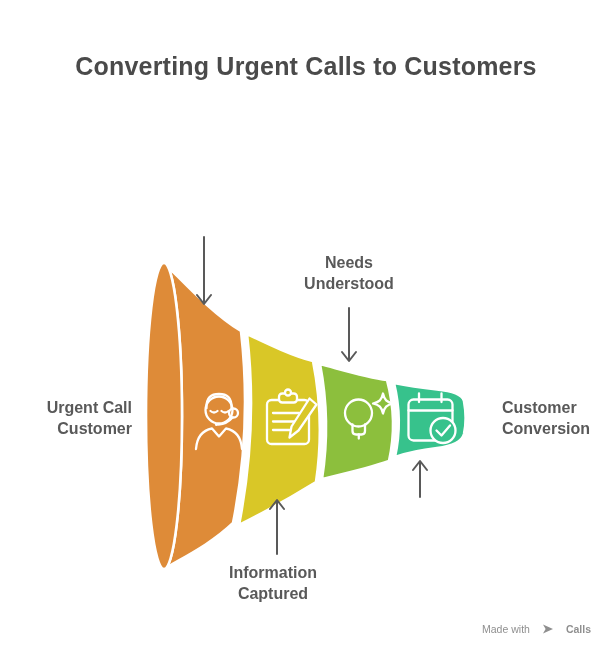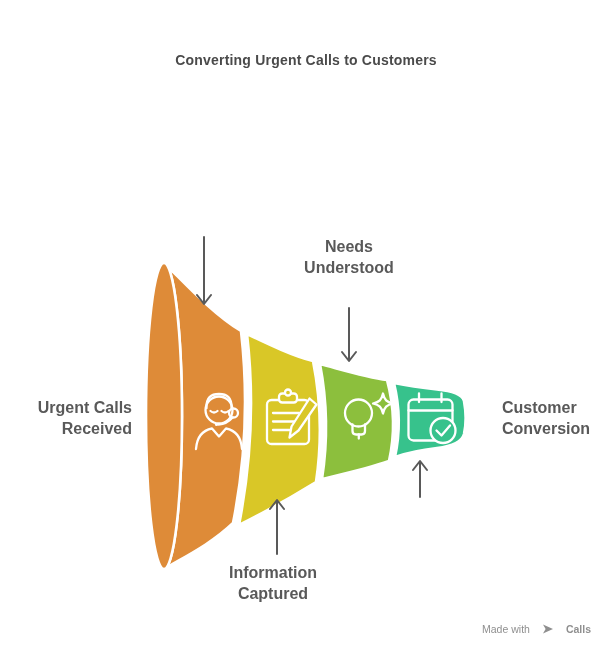--- a/index.html
+++ b/index.html
@@ -2,28 +2,28 @@
 <html style="--title_gray: #4A4A4A; --label_gray: #595959; --watermark_gray: #8F8F8F; --stroke_white: #FFFFFF;"><head>
 <meta charset="utf-8">
 <style>
   html,body{margin:0;padding:0;background:#fff;}
   #canvas{
     position:relative;width:612px;height:660px;background:#fff;overflow:hidden;
     font-family:"Liberation Sans",sans-serif;
   }
   #title{
     position:absolute;left:0;top:52px;width:612px;text-align:center;
-    font-size:14px;font-weight:700;color:var(--title_gray);letter-spacing:.2px;
+    font-size:25px;font-weight:700;color:var(--title_gray);letter-spacing:.2px;
   }
   .stage-label{
     position:absolute;font-size:16px;font-weight:600;color:var(--label_gray);
     line-height:21px;
   }
   #label-call-answered{left:124px;top:206px;width:160px;text-align:center;white-space:nowrap;}
-  #label-needs-understood{left:289px;top:236px;width:120px;text-align:center;}
+  #label-needs-understood{left:289px;top:252px;width:120px;text-align:center;}
   #label-urgent-call{left:12px;top:397px;width:120px;text-align:right;}
   #label-customer-conversion{left:502px;top:397px;width:120px;text-align:left;}
   #label-information-captured{left:213px;top:562px;width:120px;text-align:center;}
   #label-appointment-scheduled{left:348px;top:503px;width:140px;text-align:center;}
   #funnel-svg{position:absolute;left:0;top:0;}
   .seg{stroke:#ffffff;stroke-width:2.6;}
   .icon{fill:none;stroke:#ffffff;stroke-width:2.3;stroke-linecap:round;stroke-linejoin:round;}
   .icon-fill{stroke:#ffffff;stroke-width:2.3;stroke-linejoin:round;}
   .arrow{fill:none;stroke:var(--label_gray);stroke-width:2;stroke-linecap:round;stroke-linejoin:round;}
   #watermark{
@@ -113,21 +113,21 @@
 
     <g>
       <path class="arrow" d="M 204,237 V 303 M 197,295 L 204,304 L 211,295"></path>
       <path class="arrow" d="M 349,308 V 360 M 342,352 L 349,361 L 356,352"></path>
       <path class="arrow" d="M 277,554 V 501 M 270,509 L 277,500 L 284,509"></path>
       <path class="arrow" d="M 420,497 V 462 M 413,470 L 420,461 L 427,470"></path>
     </g>
   </svg>
 
   <div class="stage-label" id="label-needs-understood">Needs Understood</div>
-  <div class="stage-label" id="label-urgent-call">Urgent Calls Received</div>
+  <div class="stage-label" id="label-urgent-call">Urgent Call Customer</div>
   <div class="stage-label" id="label-customer-conversion">Customer Conversion</div>
   <div class="stage-label" id="label-information-captured">Information Captured</div>
 
   <div id="watermark">
     <span class="prefix">Made with</span>
     <svg width="12" height="12" viewBox="0 0 12 12">
       <path d="M1,1.5 L11,6 L1,10.5 L3.6,6 Z" fill="var(--watermark_gray)"></path>
     </svg>
     <span class="brand">Calls</span>
   </div>

